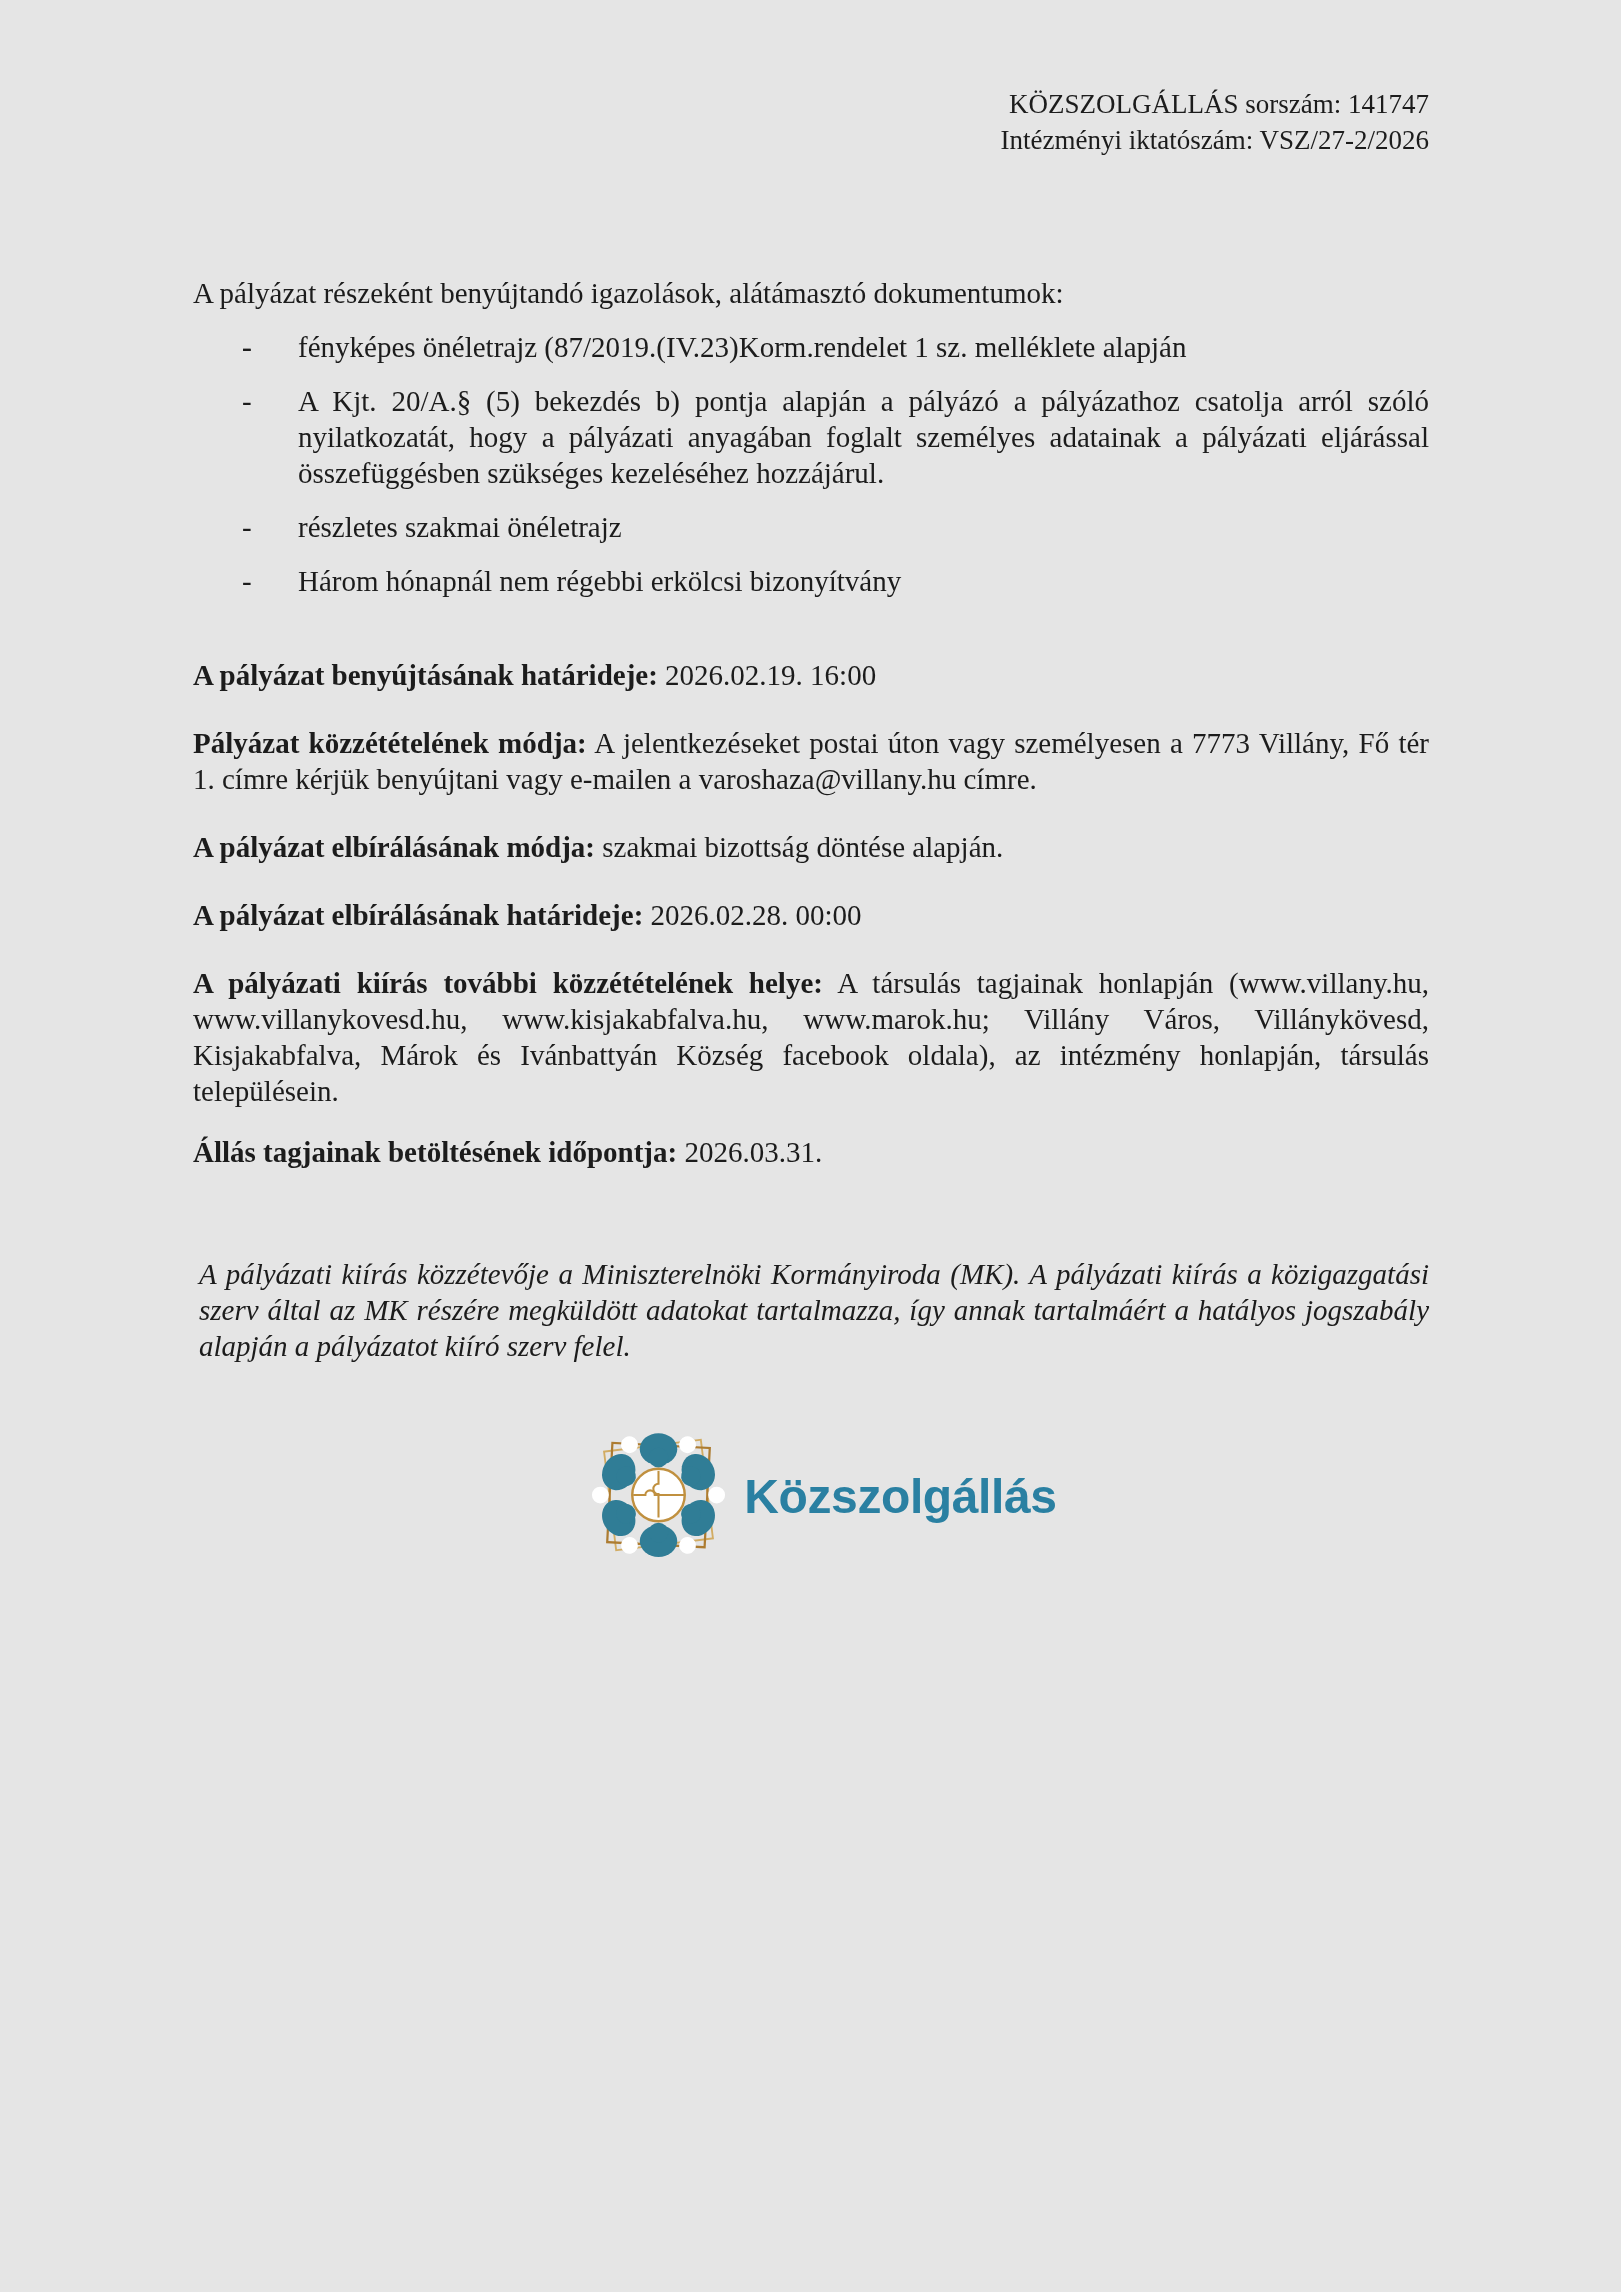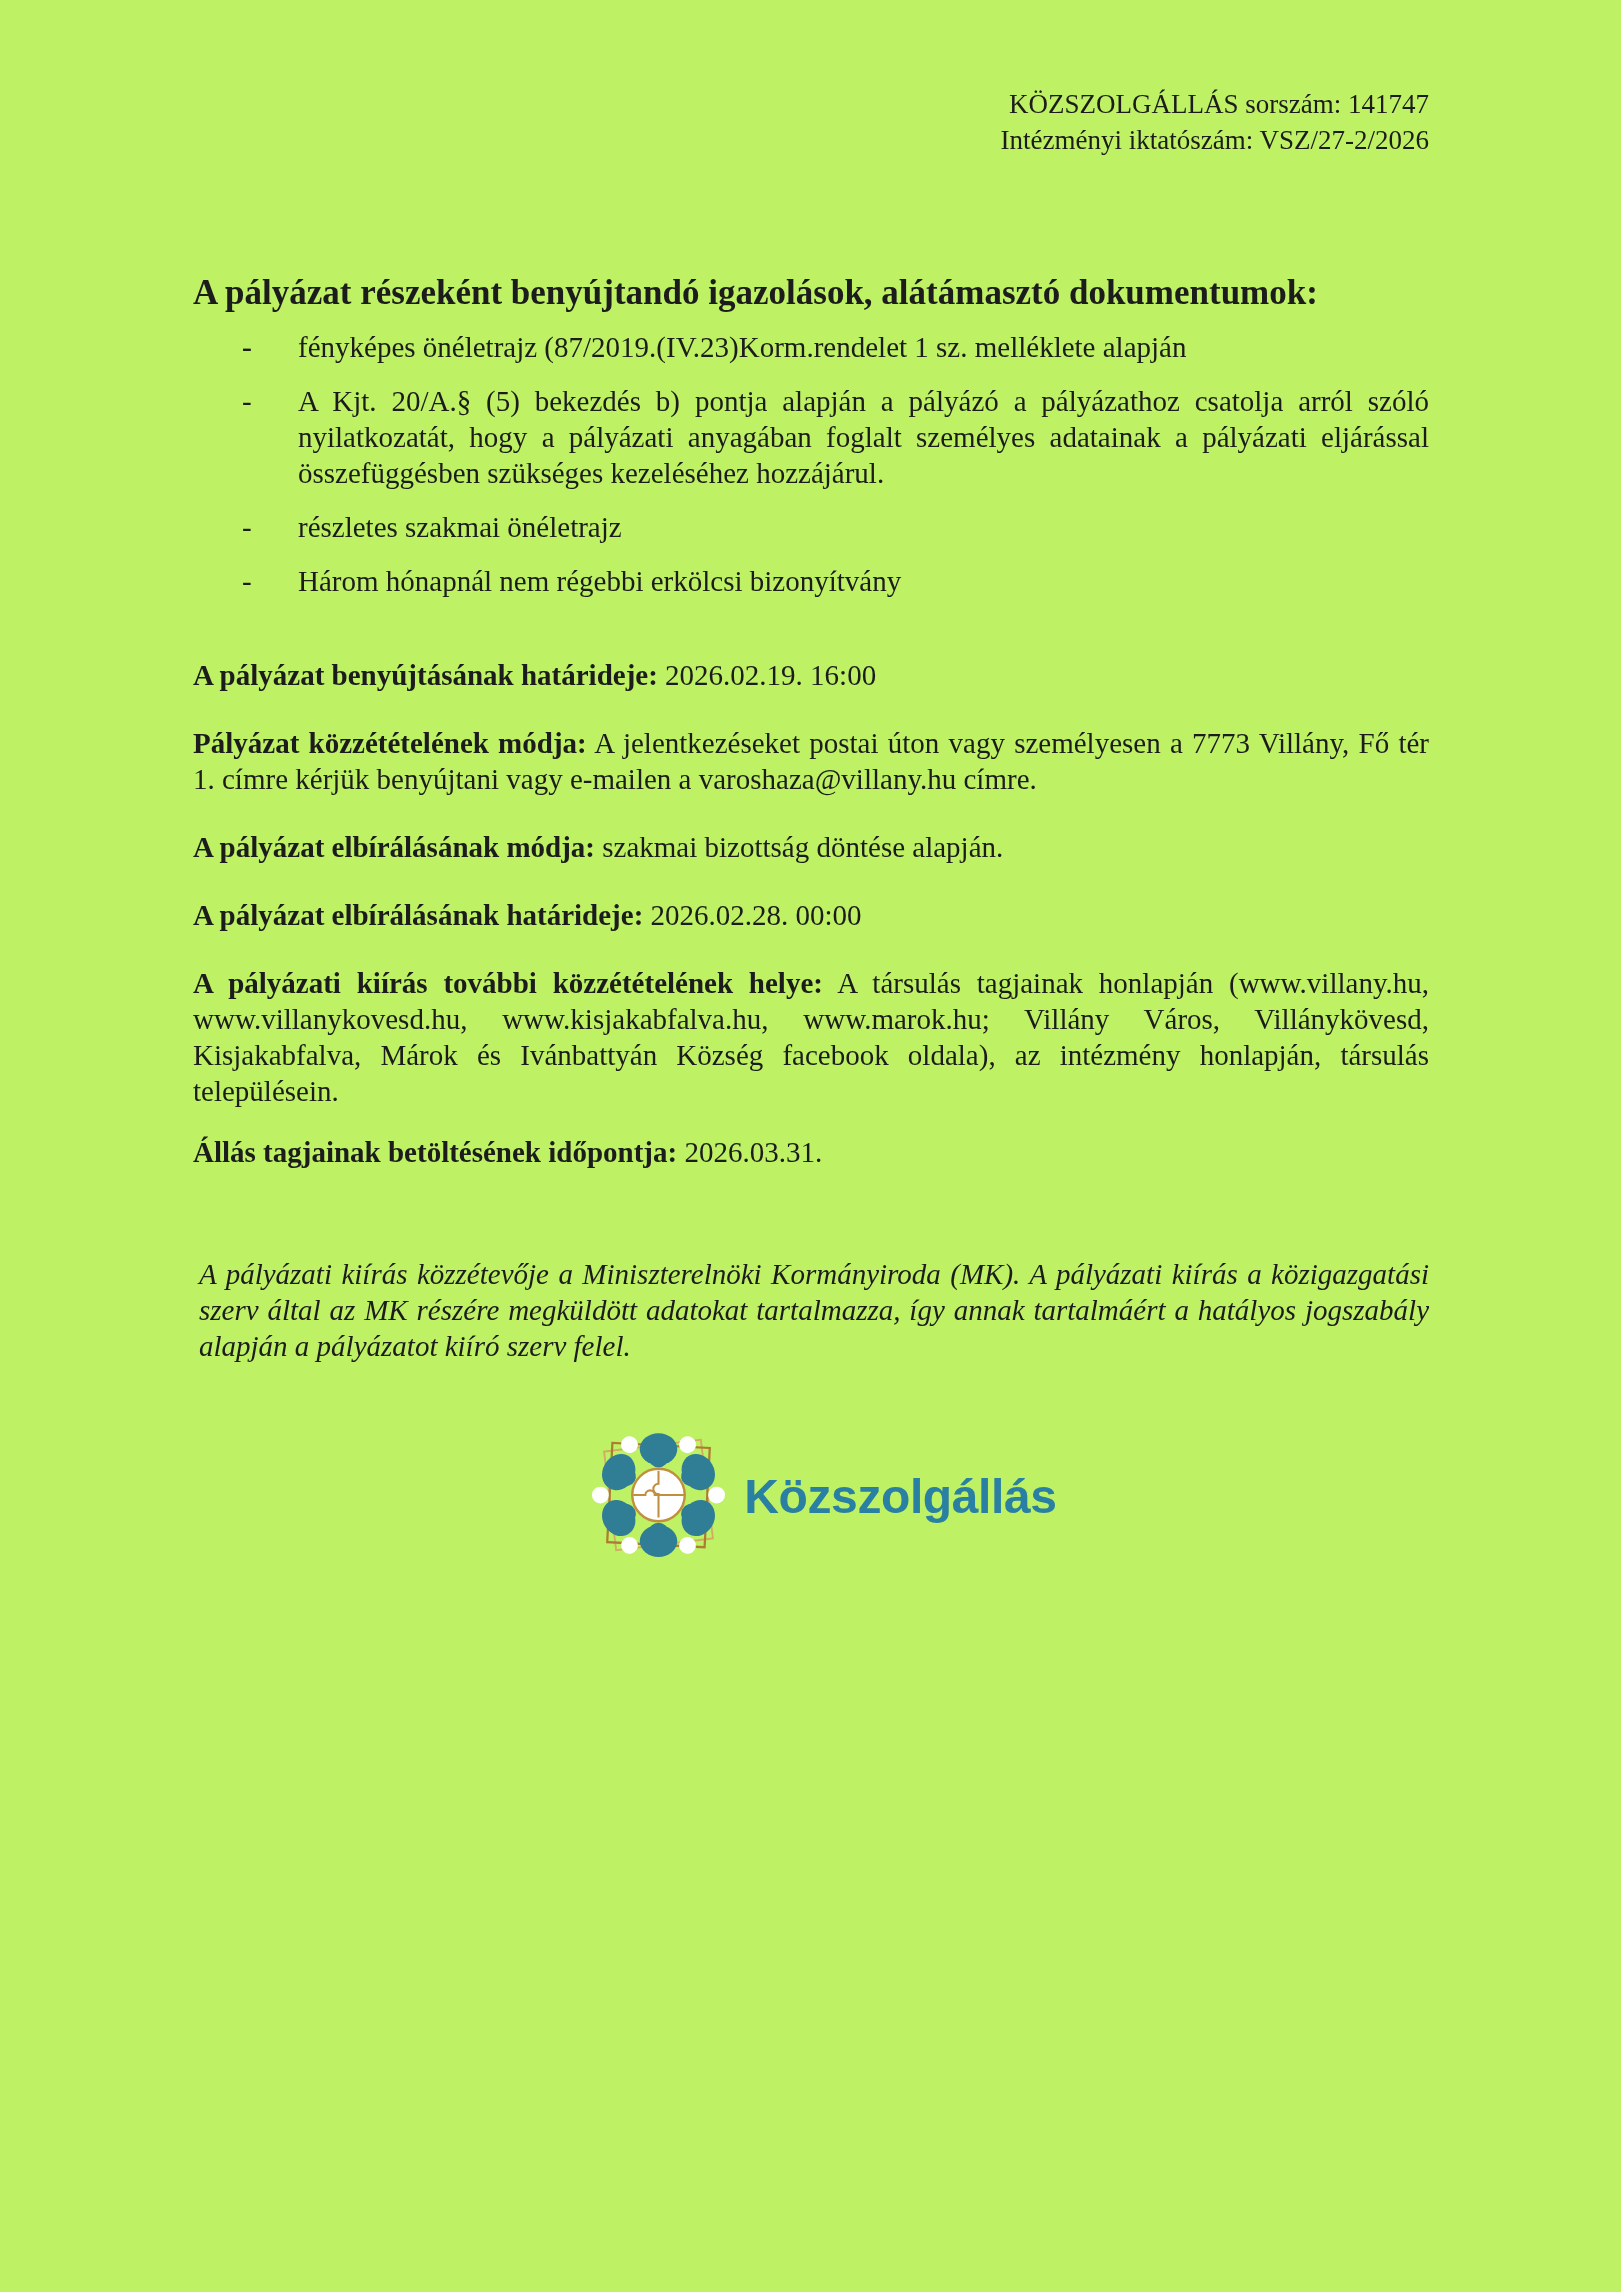--- a/index.html
+++ b/index.html
@@ -1,31 +1,31 @@
 <!DOCTYPE html>
 <html style="font-size:14.3px"><head>
 <meta charset="utf-8">
 <style>
   html,body{margin:0;padding:0;background:#ffffff;}
   .page{
     position:relative;
     width:1621px;height:2293px;
-    background:#bef264;
+    background:#e5e5e5;
     overflow:hidden;
     font-family:"Liberation Serif","DejaVu Serif",serif;
     font-size:29px;line-height:36px;
     color:#1c1c1c;
   }
   .content{position:absolute;left:193px;top:0;width:1236px;}
   .header{margin-top:86px;text-align:right;}
   .header p{margin:0;font-size:27px;line-height:36px;}
   .header p + p{}
   .section-title{
     margin:117px 0 0 0;
-    font-size:35px;line-height:36px;font-weight:bold;
+    font-size:29px;line-height:36px;font-weight:normal;
   }
   ul.bullets{list-style:none;margin:16px 0 0 0;padding:0;}
   ul.bullets li{position:relative;padding-left:105px;}
   ul.bullets li + li{margin-top:18px;}
   ul.bullets li .dash{position:absolute;left:49px;top:0;}
   ul.bullets li.justify{text-align:justify;}
   p.field{margin:32px 0 0 0;}
   p.field.first{margin-top:58px;}
   p.field.gap-top{margin-top:25px;}
   p.field.justify{text-align:justify;}

